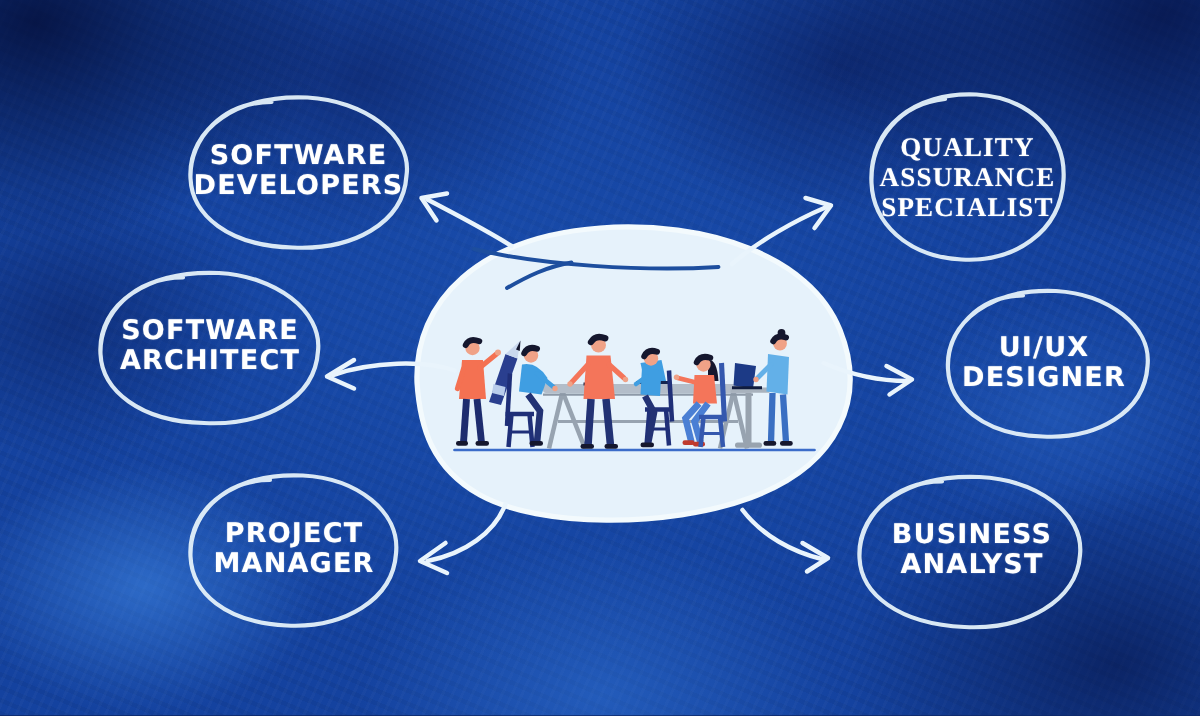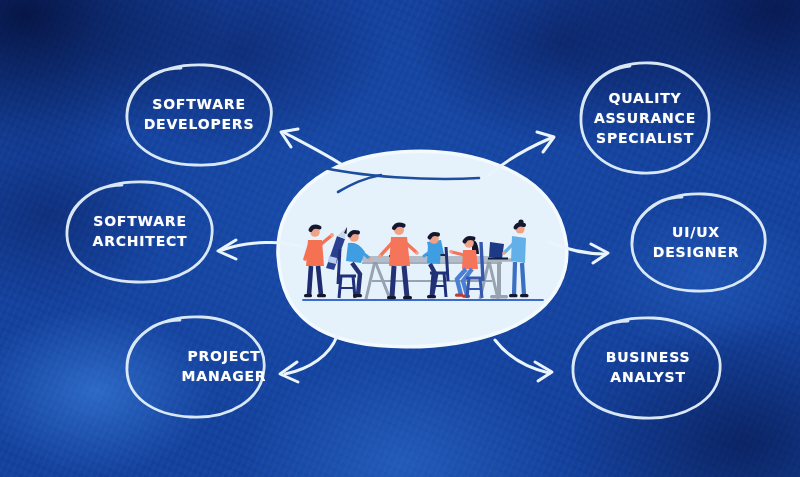--- a/index.html
+++ b/index.html
@@ -21,21 +21,21 @@
       radial-gradient(180px 130px at 6% 45%, rgba(9,24,80,.42), transparent 70%),
       radial-gradient(440px 300px at 45% 46%, rgba(36,100,200,.30), transparent 75%),
       repeating-linear-gradient(115deg, rgba(255,255,255,.025) 0 2px, transparent 2px 6px),
       repeating-linear-gradient(23deg, rgba(0,0,25,.05) 0 3px, transparent 3px 8px);
   }
   .stage svg{position:absolute;left:0;top:0;}
   .role-label{
     position:absolute;
     color:#ffffff;
     font-weight:700;
-    font-size:14px;
+    font-size:18px;
     line-height:20px;
     letter-spacing:.8px;
     text-align:center;
     white-space:pre-line;
     text-shadow:0 0 1px rgba(255,255,255,.45);
     user-select:none;
   }
 </style>
 </head>
 <body>
@@ -209,28 +209,28 @@
       <path d="M67,236 C65,202 99,180 146,182 C183,184 215,207 212,234 C210,266 176,284 136,282 C93,281 68,260 67,236 C66,209 90,185 122,185"></path>
       <path d="M632,246 C630,214 662,192 704,194 C738,196 768,217 765,244 C763,275 731,293 695,291 C655,290 633,269 632,246 C631,220 653,197 682,197"></path>
       <path d="M127,371 C125,337 158,315 202,317 C238,319 267,341 264,369 C262,400 229,419 191,417 C150,415 128,395 127,371 C126,344 149,320 180,320"></path>
       <path d="M573,372 C571,338 606,316 653,318 C691,320 723,342 720,370 C718,401 683,420 643,418 C599,416 574,396 573,372 C572,345 596,321 628,321"></path>
     </g>
   </svg>
 
   <div class="role-label" style="left:129px; top:94px; width:140px;">SOFTWARE
 DEVELOPERS</div>
 
-  <div class="role-label" style="left:577px; top:88px; width:136px;">QUALITY
+  <div class="role-label" style="left:577px; top:88px; width:136px;font-family:Liberation Serif, serif;">QUALITY
 ASSURANCE
 SPECIALIST</div>
 
   <div class="role-label" style="left:68px; top:211px; width:144px;">SOFTWARE
 ARCHITECT</div>
 
   <div class="role-label" style="left:632px; top:222px; width:128px;">UI/UX
 DESIGNER</div>
 
-  <div class="role-label" style="left:126px; top:346px; width:140px;margin-left:28px;">PROJECT
+  <div class="role-label" style="left:126px; top:346px; width:140px;">PROJECT
 MANAGER</div>
 
   <div class="role-label" style="left:575px; top:347px; width:146px;">BUSINESS
 ANALYST</div>
 </div>
 
 </body></html>

